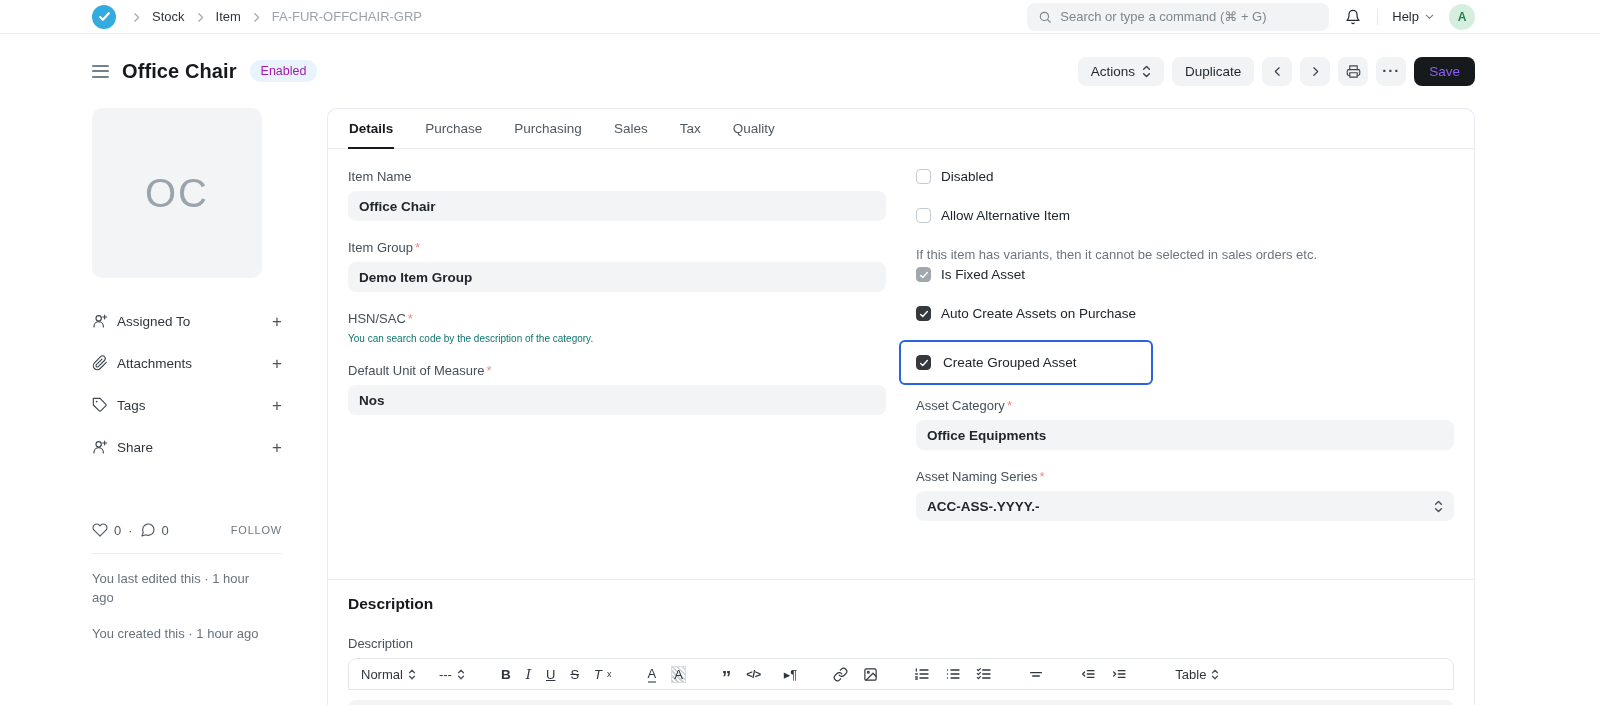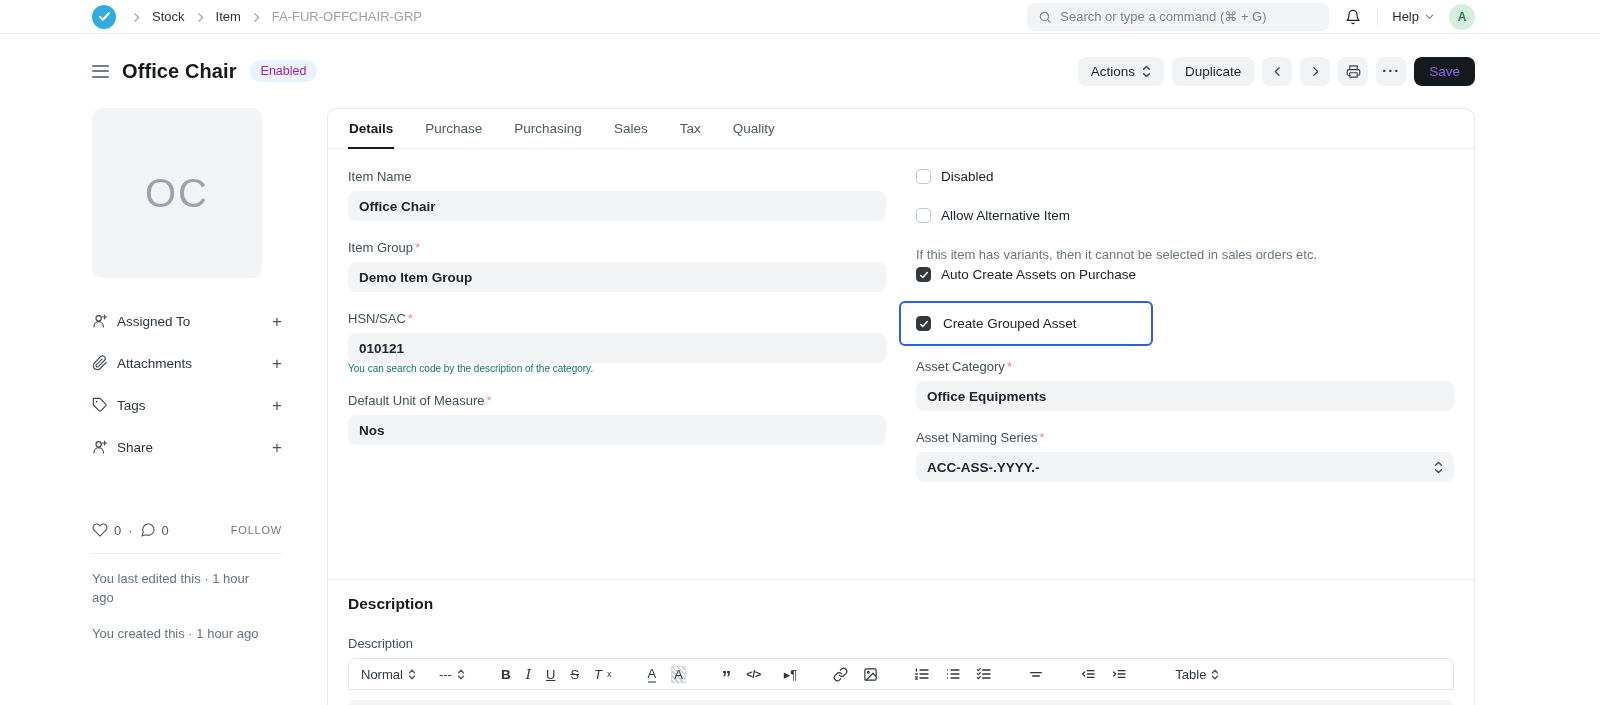--- a/index.html
+++ b/index.html
@@ -318,39 +318,46 @@
         <div class="field">
           <label class="field-label">Item Name</label>
           <div class="control">Office Chair</div>
         </div>
         <div class="field">
           <label class="field-label"><span>Item Group</span><span class="req">*</span></label>
           <div class="control">Demo Item Group</div>
         </div>
         <div class="field">
           <label class="field-label"><span>HSN/SAC</span><span class="req">*</span></label>
-          <div class="control">010121</div>
           <div class="help-text">You can search code by the description of the category.</div>
         </div>
         <div class="field">
           <label class="field-label"><span>Default Unit of Measure</span><span class="req">*</span></label>
           <div class="control">Nos</div>
         </div>
       </div>
 
       <div class="col-right">
         <div class="cb-row">
           <span class="checkbox"></span>
           <span class="cb-label">Disabled</span>
         </div>
         <div class="cb-row">
           <span class="checkbox"></span>
           <span class="cb-label">Allow Alternative Item</span>
         </div>
         <div class="cb-help" style="margin-top:0;">If this item has variants, then it cannot be selected in sales orders etc.</div>
+        <div class="cb-row">
+          <span class="checkbox checked dim">
+              <svg width="10" height="10" viewBox="0 0 24 24" fill="none" stroke="#fff" stroke-width="3.4" stroke-linecap="round" stroke-linejoin="round">
+                <polyline points="4 13 9 18 20 6"></polyline>
+              </svg>
+            </span>
+          <span class="cb-label">Is Fixed Asset</span>
+        </div>
         <div class="cb-row">
           <span class="checkbox checked">
               <svg width="10" height="10" viewBox="0 0 24 24" fill="none" stroke="#fff" stroke-width="3.4" stroke-linecap="round" stroke-linejoin="round">
                 <polyline points="4 13 9 18 20 6"></polyline>
               </svg>
             </span>
           <span class="cb-label">Auto Create Assets on Purchase</span>
         </div>
         <div class="highlight-box">
           <div class="cb-row">

